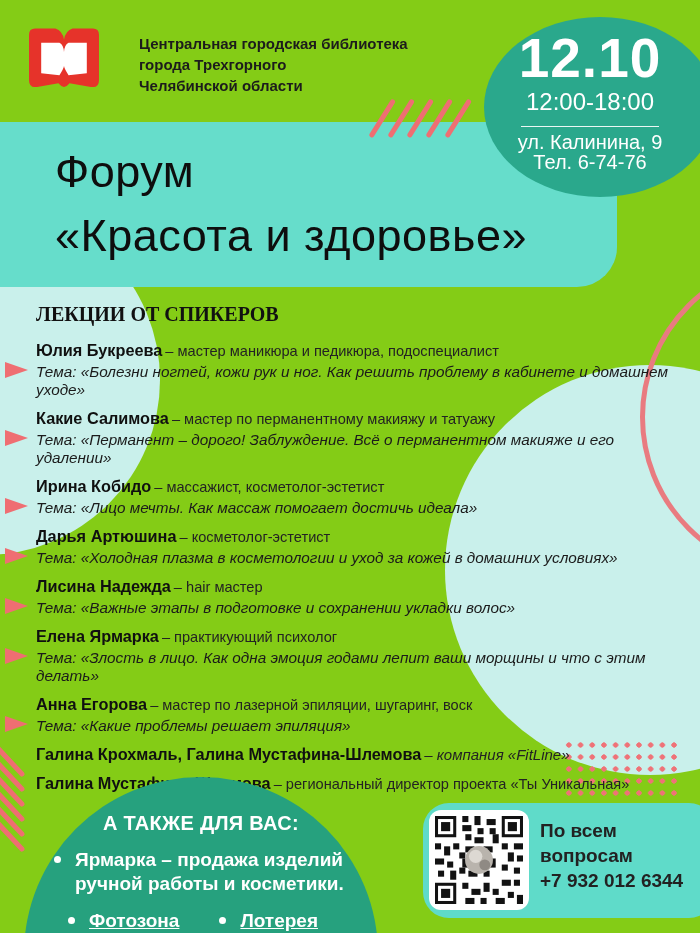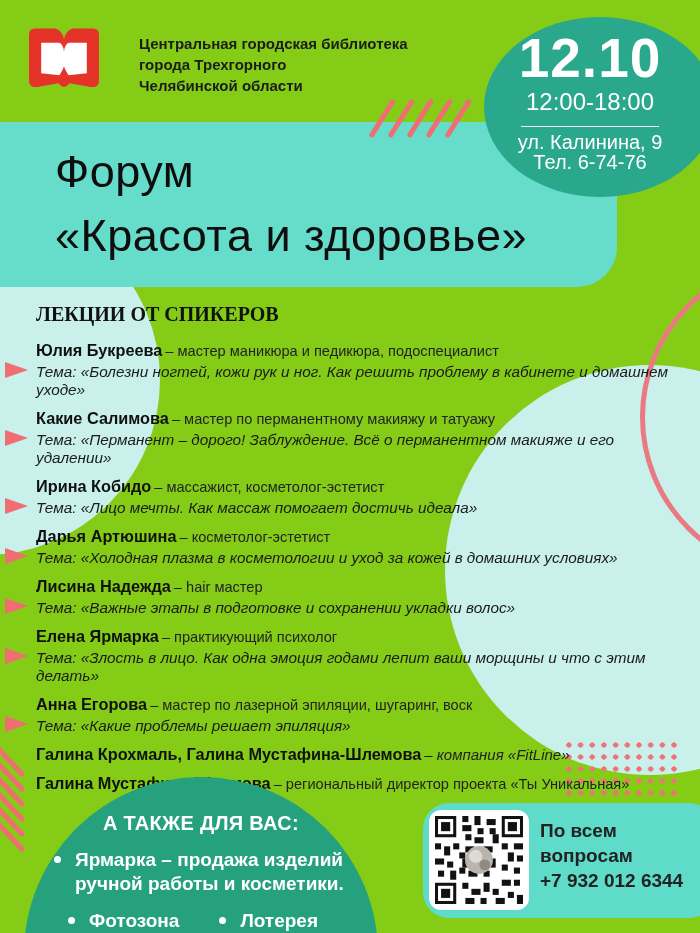--- a/index.html
+++ b/index.html
@@ -63,21 +63,21 @@
   .entry .tri{top:21px;}
   
   .extras-circle{
     position:absolute;left:24px;top:777px;width:354px;height:354px;border-radius:50%;
     background:#26a17e;color:#ffffff;
   }
   .extras-head{margin-top:35px;text-align:center;font-size:20px;font-weight:700;letter-spacing:.3px;}
   .extras-item1{display:flex;margin:13px 0 0 30px;}
   .bullet-dot{width:7px;height:7px;border-radius:50%;background:#fff;flex:0 0 auto;margin:8px 14px 0 0;}
   .extras-item1 .txt{width:276px;font-size:19px;font-weight:700;line-height:24px;}
-  .extras-row{display:flex;margin:14px 0 0 44px;font-size:19px;font-weight:700;}
+  .extras-row{display:flex;margin:14px 0 0 44px;font-size:19px;font-weight:700;text-decoration:underline;}
   .extras-row .pair{display:flex;}
   .extras-row .pair + .pair{margin-left:40px;}
   .extras-row .bullet-dot{margin-top:7px;}
   
   .contact-card{
     position:absolute;left:423px;top:803px;width:292px;height:115px;border-radius:26px;
     background:#5fdbc9;
   }
   .qr-box{position:absolute;left:6px;top:7px;width:100px;height:100px;background:#ffffff;border-radius:12px;}
   .qr-box svg{position:absolute;left:6px;top:6px;}

